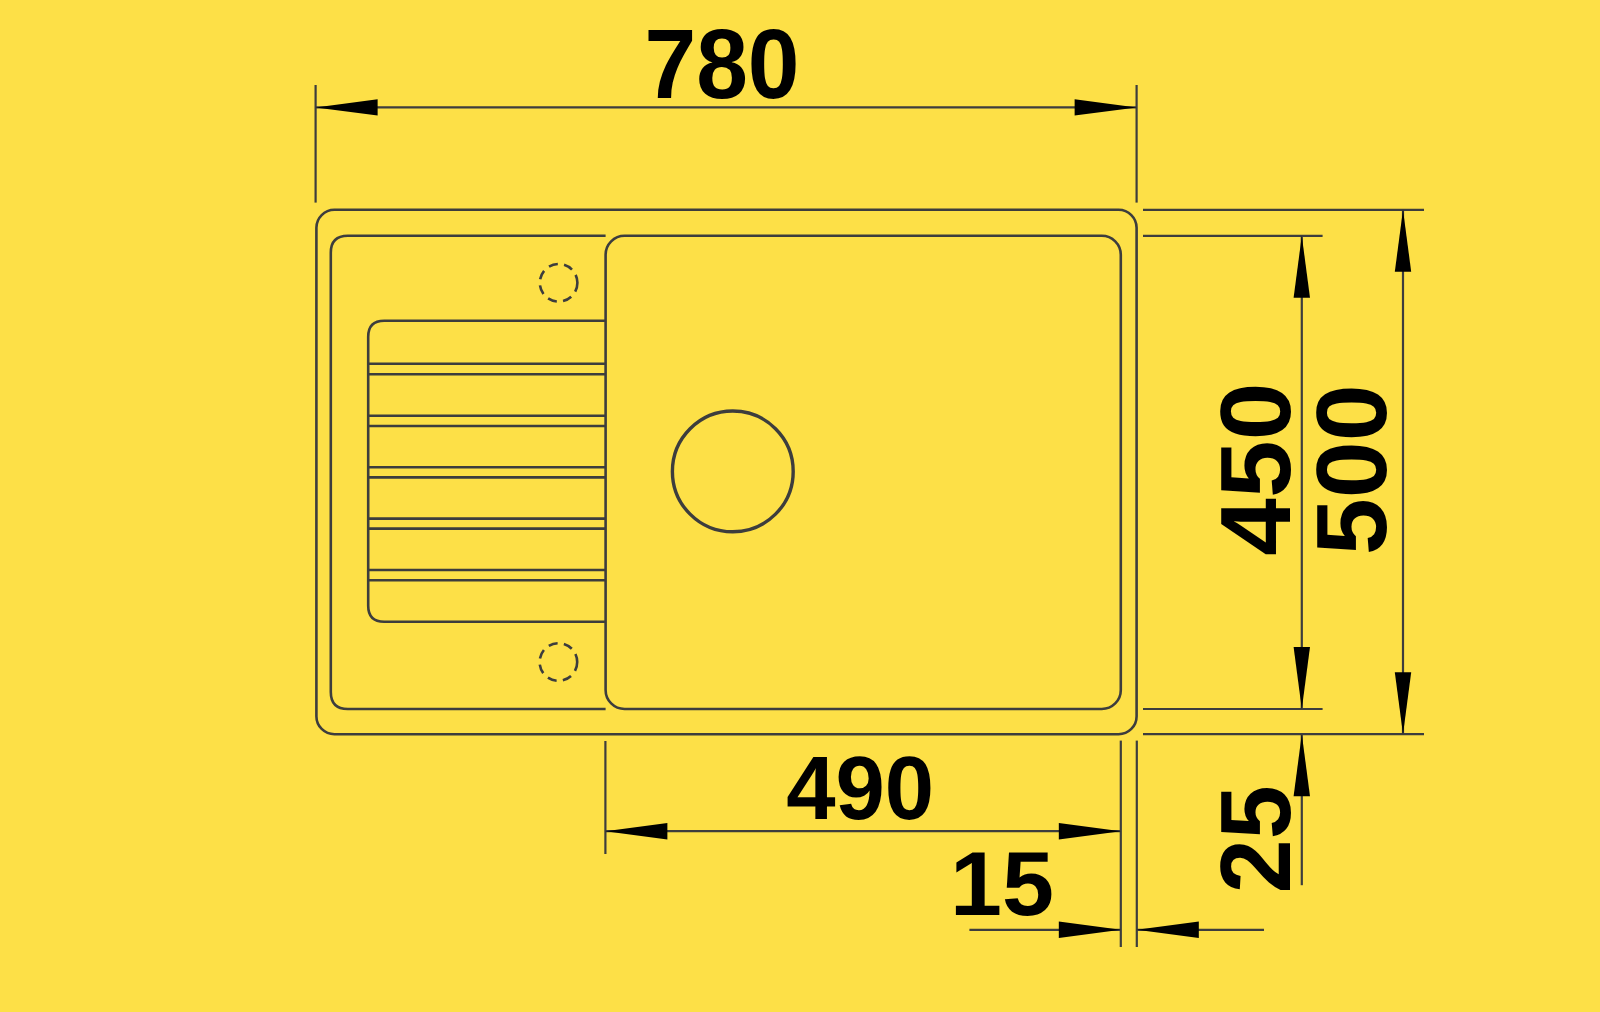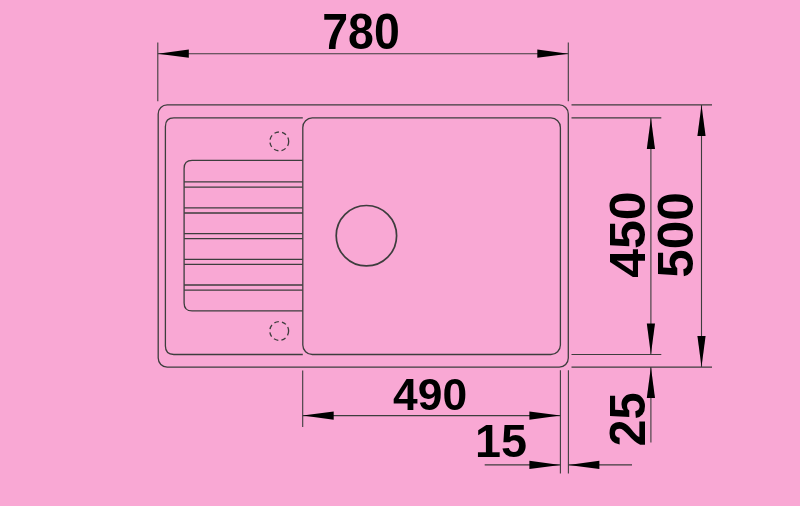--- a/index.html
+++ b/index.html
@@ -1,17 +1,17 @@
 <!DOCTYPE html>
 <html><head>
 <meta charset="utf-8">
 <title>Sink technical drawing</title>
 <style>
   html,body{margin:0;padding:0;background:#ffffff;}
-  .wrap{width:800px;height:506px;background:#f9a8d4;position:relative;overflow:hidden;}
+  .wrap{width:800px;height:506px;background:#fde047;position:relative;overflow:hidden;}
   svg{display:block;}
   text{font-family:"Liberation Sans", sans-serif;font-weight:bold;fill:#000000;}
 </style>
 </head>
 <body>
 <div class="wrap">
 <svg width="800" height="506" viewBox="0 0 800 506">
   <g fill="none" stroke="#3d3d3d" stroke-width="1.3">
 
     <rect x="158.2" y="104.9" width="410.1" height="262.2" rx="9" ry="9"></rect>

